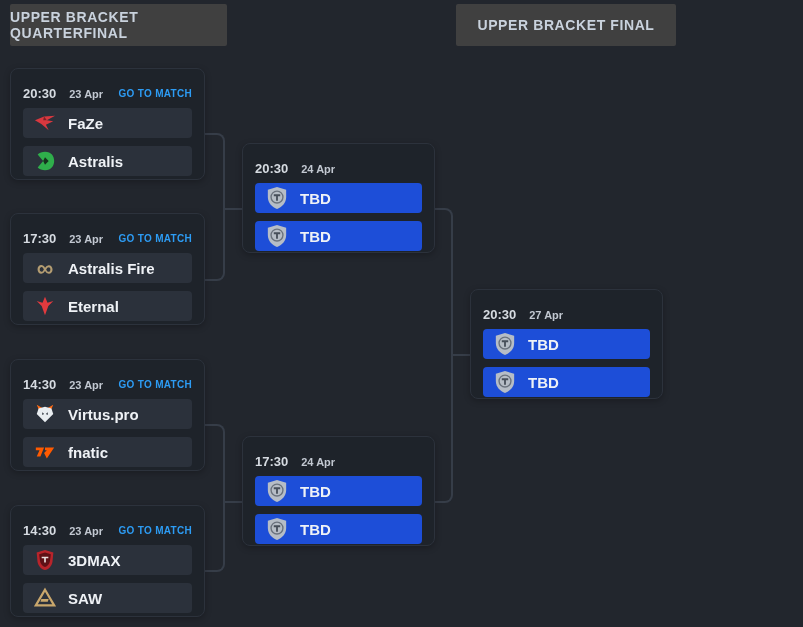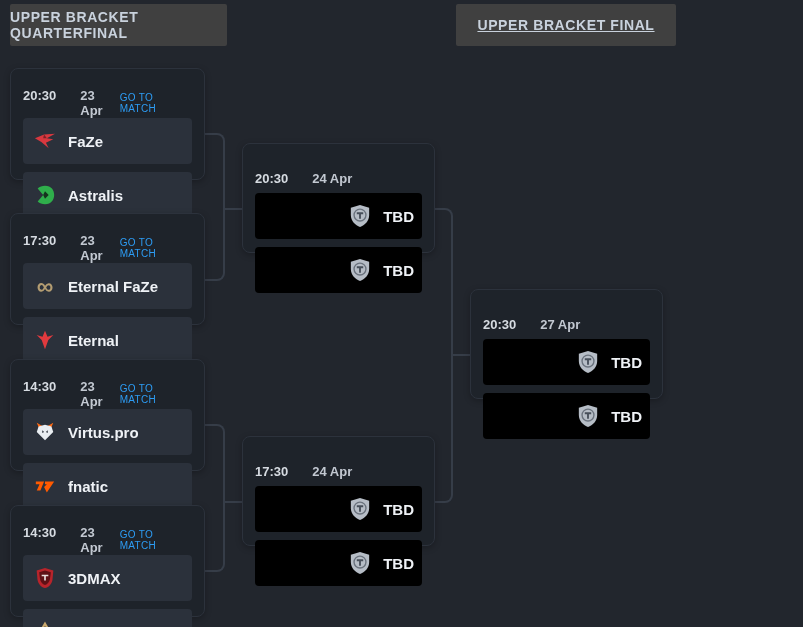--- a/index.html
+++ b/index.html
@@ -14,47 +14,47 @@
   
   .hcell{
     position:absolute;top:4px;height:42px;
     background:#404040;border-radius:2px;
     display:flex;align-items:center;justify-content:center;
     color:#c9d2dd;font-size:14px;font-weight:700;letter-spacing:.6px;
     text-transform:uppercase;
   }
   .hcell-1{left:10px;width:217px;}
   .hcell-2{left:232px;width:219px;}
-  .hcell-3{left:456px;width:220px;text-decoration:underline;}
+  .hcell-3{left:456px;width:220px;}
 
   
   .card{
     position:absolute;width:195px;height:112px;box-sizing:border-box;
     background:#1e232a;border:1px solid #2c323c;border-radius:8px;
-    padding:23px 12px 8px 12px;
+    padding:13px 12px 8px 12px;
     box-shadow:0 2px 6px rgba(0,0,0,.25);
   }
   .card.mid,.card.fin{width:193px;height:110px;}
   .card-head{
     display:flex;align-items:center;justify-content:space-between;
     height:22px;margin-bottom:4px;
   }
   .when{display:flex;align-items:baseline;}
   .t-time{color:#d6dbe1;font-size:13px;font-weight:700;}
-  .t-date{color:#c2c8d1;font-size:13px;font-weight:700;margin-left:24px;}
+  .t-date{color:#c2c8d1;font-size:11px;font-weight:700;margin-left:13px;}
   .gtm{
-    color:#2d9cf4;font-size:10px;font-weight:400;letter-spacing:.3px;
+    color:#2d9cf4;font-size:10px;font-weight:700;letter-spacing:.3px;
     text-decoration:none;cursor:pointer;text-transform:uppercase;
   }
   .team{
-    height:46px;background:#2b313b;border-radius:4px;
+    height:30px;background:#2b313b;border-radius:4px;
     display:flex;align-items:center;padding:0 8px 0 10px;cursor:pointer;
   }
   .team + .team{margin-top:8px;}
-  .team.tbd{background:#000000;justify-content:flex-end;}
+  .team.tbd{background:#1d4ed8;}
   .logo{
     width:24px;height:24px;display:flex;align-items:center;justify-content:center;
     flex:0 0 24px;margin-right:11px;
   }
   .tname{color:#eff2f6;font-size:15px;font-weight:700;white-space:nowrap;}
   .inf{font-size:23px;line-height:22px;font-weight:700;color:#b49d72;}
 
   
   .conn-u{
     position:absolute;border:2px solid #363d48;border-left:none;
@@ -116,21 +116,21 @@
       <div class="when">
         <span class="t-time">17:30</span>
         <span class="t-date">23 Apr</span>
       </div>
       <a class="gtm">GO TO MATCH</a>
     </div>
     <div class="team">
       <span class="logo">
         <span class="inf">∞</span>
       </span>
-      <span class="tname">Eternal FaZe</span>
+      <span class="tname">Astralis Fire</span>
     </div>
     <div class="team">
       <span class="logo">
         <svg width="20" height="20" viewBox="0 0 24 24">
             <path fill="#e13a3e" d="M12 1 L15 8 L22 6 L16 12 L12 23 L8 12 L2 6 L9 8 Z"></path>
           </svg>
       </span>
       <span class="tname">Eternal</span>
     </div>
   </div>

